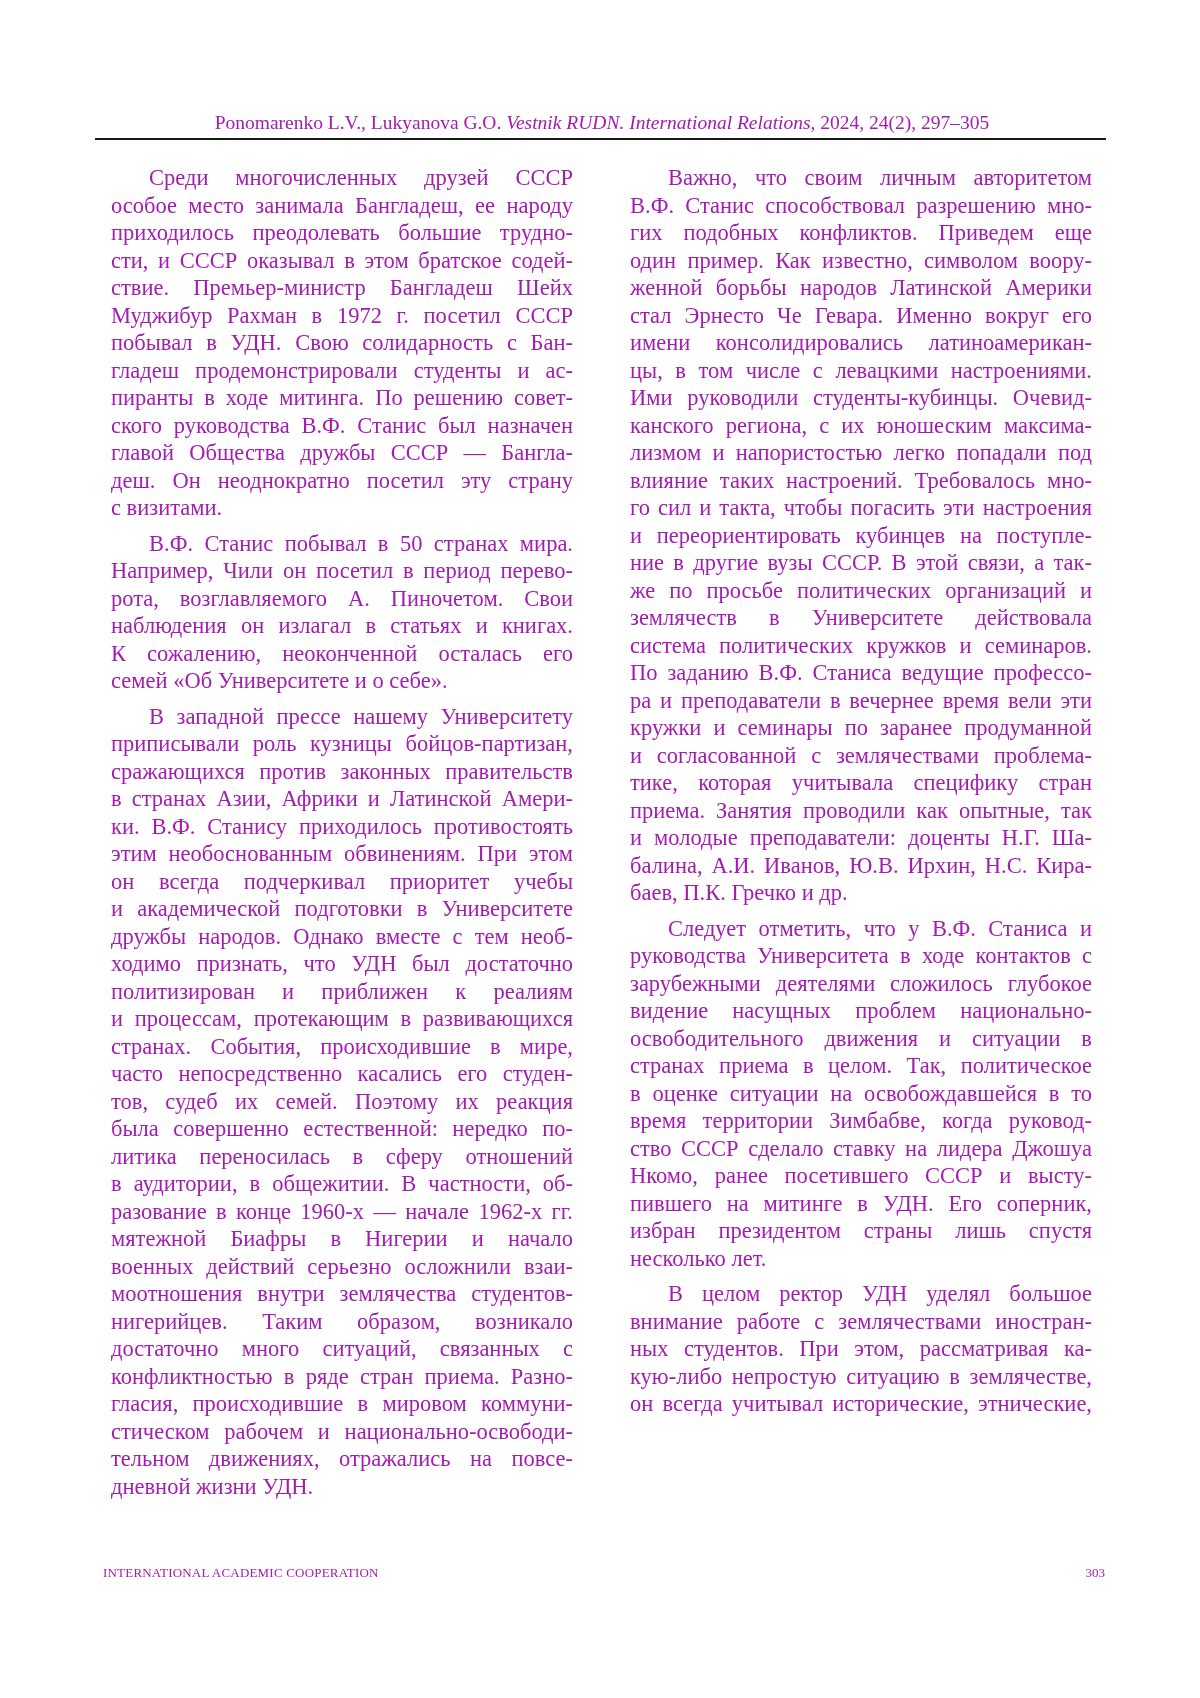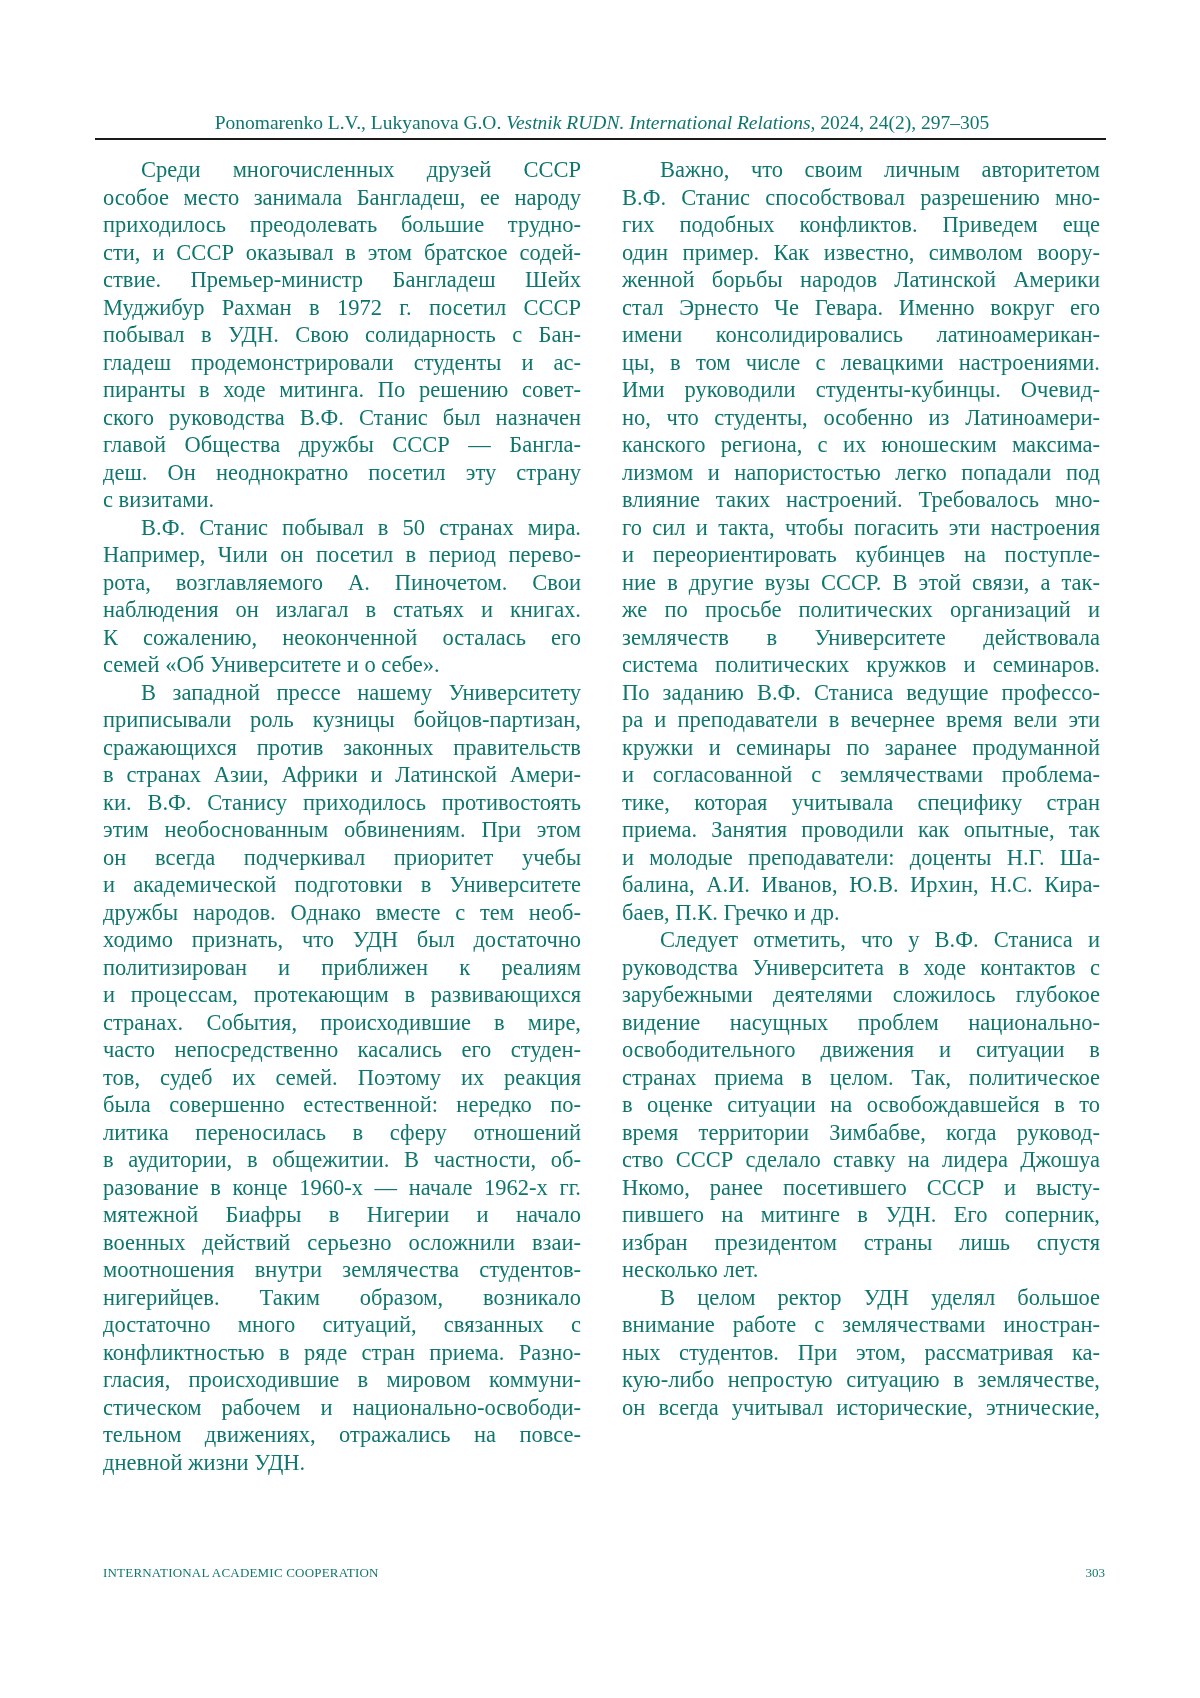--- a/index.html
+++ b/index.html
@@ -7,21 +7,21 @@
     padding: 0;
     background: #ffffff;
   }
   .page {
     position: relative;
     width: 1200px;
     height: 1698px;
     background: #ffffff;
     overflow: hidden;
     font-family: "Liberation Serif", "DejaVu Serif", serif;
-    color: #0f766e;
+    color: #a21caf;
   }
   
   .running-head {
     position: absolute;
     left: 97px;
     top: 112px;
     width: 1010px;
     text-align: center;
     font-size: 19.5px;
     line-height: 22px;
@@ -42,21 +42,21 @@
     left: 103px;
     top: 156px;
     width: 997px;
     display: flex;
     gap: 41px;
   }
   .col {
     width: 478px;
     flex: 0 0 478px;
   }
-  .para { margin: 0; }
+  .para { margin: 8px; }
   .line {
     height: 27.5px;
     line-height: 27.5px;
     font-size: 22.5px;
     text-align: justify;
     text-align-last: justify;
     white-space: normal;
     overflow: visible;
   }
   .para .line:first-child { text-indent: 38px; }
@@ -145,21 +145,20 @@
         <div class="para">
           <div class="line">Важно, что своим личным авторитетом</div>
           <div class="line">В.Ф. Станис способствовал разрешению мно-</div>
           <div class="line">гих подобных конфликтов. Приведем еще</div>
           <div class="line">один пример. Как известно, символом воору-</div>
           <div class="line">женной борьбы народов Латинской Америки</div>
           <div class="line">стал Эрнесто Че Гевара. Именно вокруг его</div>
           <div class="line">имени консолидировались латиноамерикан-</div>
           <div class="line">цы, в том числе с левацкими настроениями.</div>
           <div class="line">Ими руководили студенты-кубинцы. Очевид-</div>
-          <div class="line">но, что студенты, особенно из Латиноамери-</div>
           <div class="line">канского региона, с их юношеским максима-</div>
           <div class="line">лизмом и напористостью легко попадали под</div>
           <div class="line">влияние таких настроений. Требовалось мно-</div>
           <div class="line">го сил и такта, чтобы погасить эти настроения</div>
           <div class="line">и переориентировать кубинцев на поступле-</div>
           <div class="line">ние в другие вузы СССР. В этой связи, а так-</div>
           <div class="line">же по просьбе политических организаций и</div>
           <div class="line">землячеств в Университете действовала</div>
           <div class="line">система политических кружков и семинаров.</div>
           <div class="line">По заданию В.Ф. Станиса ведущие профессо-</div>

